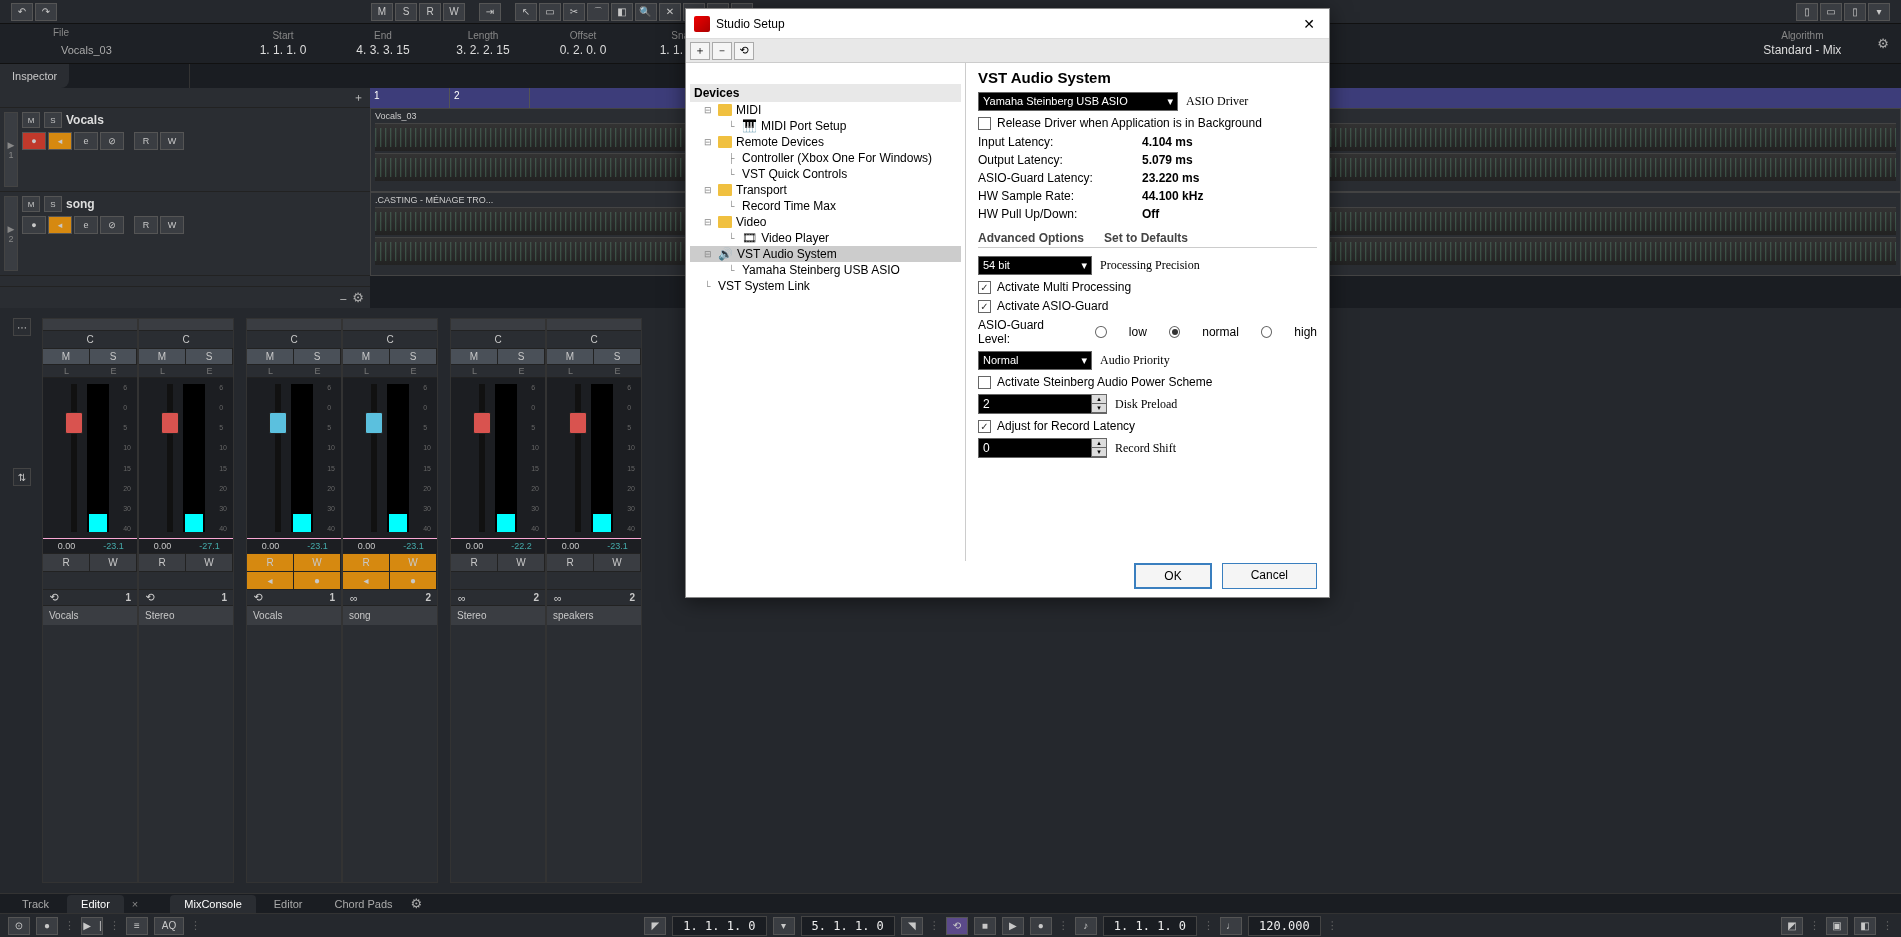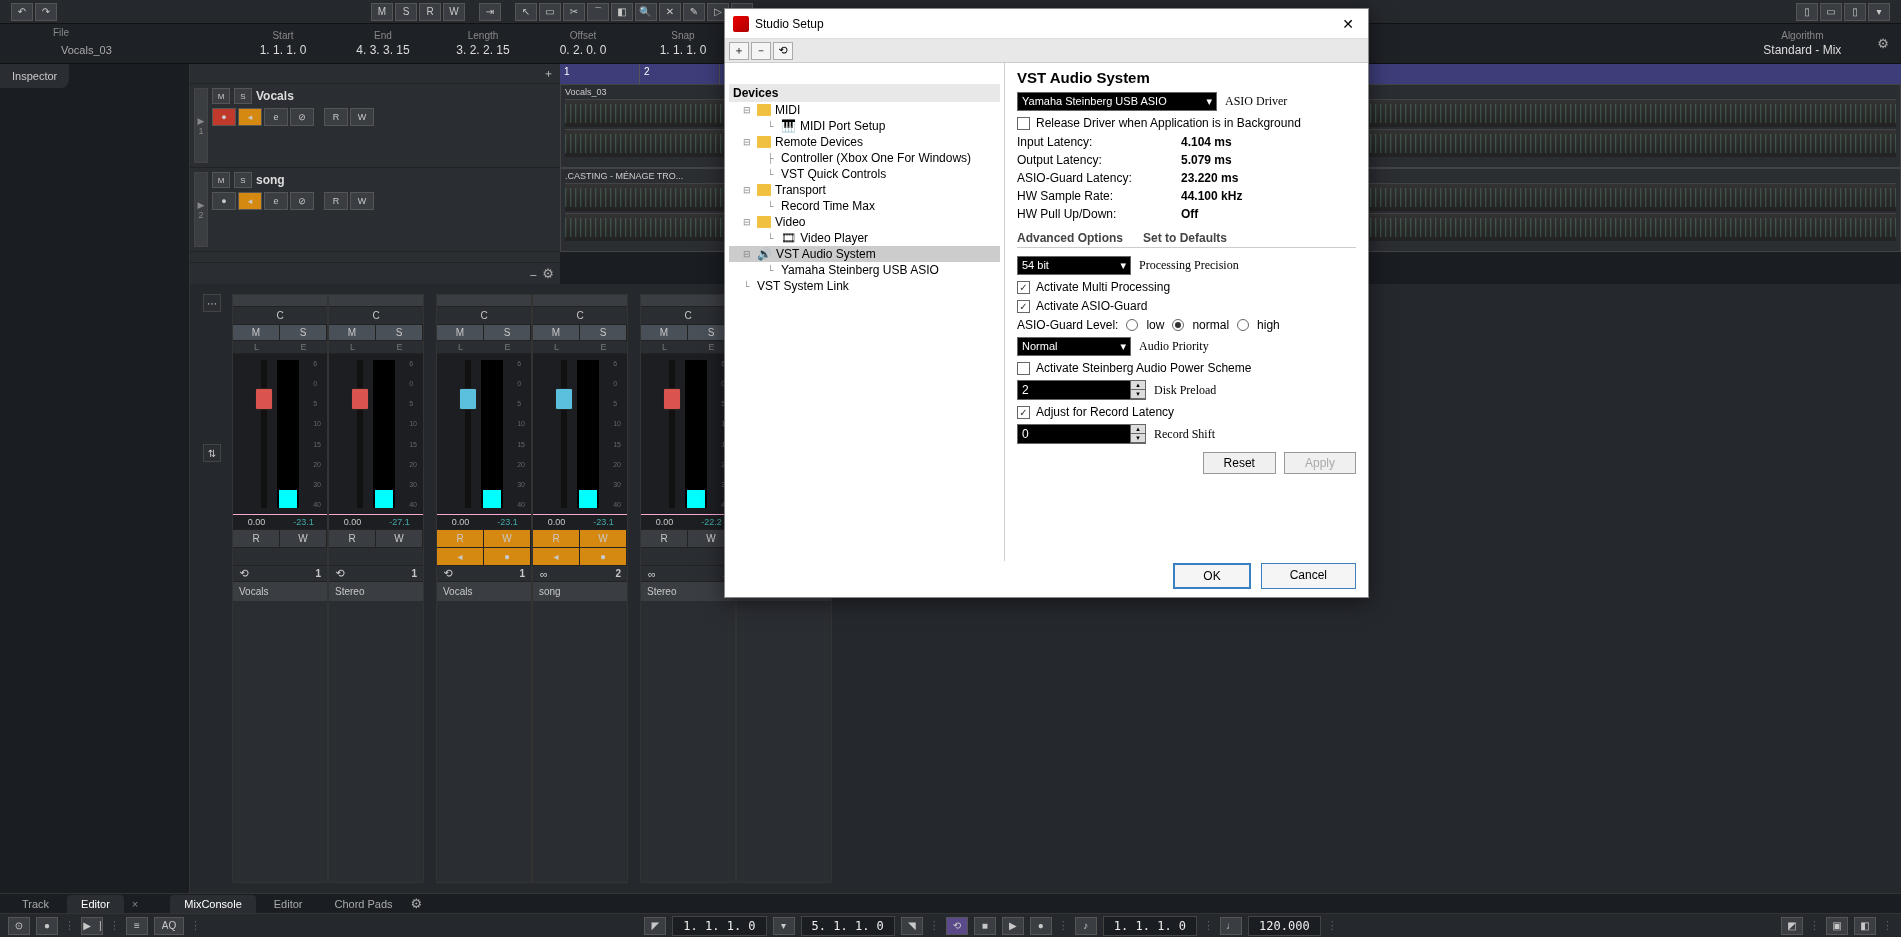--- a/index.html
+++ b/index.html
@@ -11,21 +11,21 @@
 .tb-group { display:flex; margin:0 6px; }
 
 
 .info-bar { height:40px; background:#1e2126; display:flex; align-items:center; padding:0 12px; border-bottom:1px solid #111; }
 .info-cell { flex:0 0 100px; text-align:center; }
 .info-label { font-size:10px; color:#888; }
 .info-val { font-size:12px; color:#ddd; margin-top:2px; }
 .info-settings { margin-left:auto; }
 
 
-.main { position:absolute; top:64px; left:0; right:0; bottom:44px; display:flex; }
+.main { position:absolute; top:64px; left:0; right:0; bottom:44px; display:flex;flex-direction:column; }
 .left-panel { width:190px; background:#1a1d22; border-right:1px solid #333; }
 .inspector-tab { background:#2a2d32; padding:6px 12px; border-radius:0 0 8px 0; display:inline-block; font-size:11px; }
 .proj-name { padding:4px 8px; font-size:11px; color:#aaa; }
 
 .center-area { flex:1; display:flex; flex-direction:column; }
 .tracks-area { height:220px; display:flex; background:#1a1d22; }
 .track-list { width:370px; background:#2a2d32; position:relative; }
 .track-list-hdr { height:20px; background:#2a2d32; display:flex; align-items:center; justify-content:flex-end; padding:0 6px; border-bottom:1px solid #222; }
 .track-row { height:84px; border-bottom:1px solid #222; display:flex; padding:4px; }
 .track-handle { width:14px; background:#3a3d42; display:flex; flex-direction:column; align-items:center; justify-content:center; font-size:9px; color:#888; border:1px solid #444; margin-right:4px;}
@@ -79,21 +79,21 @@
 
 .tab-bar { position:absolute; left:0; right:0; bottom:24px; height:20px; background:#1a1d22; display:flex; align-items:center; padding:0 8px; gap:4px; border-top:1px solid #333;}
 .tab-item { padding:3px 14px; font-size:11px; color:#aaa; cursor:pointer;}
 .tab-item.active { background:#2a2d32; color:#fff; border-radius:4px 4px 0 0;}
 .tab-close { padding:0 4px; cursor:pointer; color:#888;}
 .transport-bar { position:absolute; left:0; right:0; bottom:0; height:24px; background:#25282d; display:flex; align-items:center; padding:0 8px; gap:6px; border-top:1px solid #333;}
 .trans-btn { width:22px; height:18px; background:#3a3d42; border:1px solid #555; display:flex; align-items:center; justify-content:center; font-size:10px; cursor:pointer;}
 .trans-disp { background:#1a1d22; border:1px solid #444; padding:2px 10px; font-size:12px; color:#eee; font-family:monospace; }
 
 
-.dialog { position:absolute; top:8px; left:724px; width:645px; height:590px; background:#fff; border:1px solid #888; box-shadow:0 4px 20px rgba(0,0,0,.5); z-index:100; color:#000; font-size:12px;}
+.dialog { position:absolute; top:8px; left:685px; width:645px; height:590px; background:#fff; border:1px solid #888; box-shadow:0 4px 20px rgba(0,0,0,.5); z-index:100; color:#000; font-size:12px;}
 .dlg-title { height:30px; display:flex; align-items:center; padding:0 8px; border-bottom:1px solid #ddd;}
 .dlg-title-icon { width:16px; height:16px; background:linear-gradient(135deg,#e00,#a00); border-radius:2px; margin-right:6px;}
 .dlg-close { margin-left:auto; width:24px; height:24px; display:flex; align-items:center; justify-content:center; cursor:pointer; font-size:14px;}
 .dlg-toolbar { height:24px; background:#e8e8e8; border-bottom:1px solid #ccc; display:flex; align-items:center; padding:0 4px; gap:2px;}
 .dlg-tb-btn { width:20px; height:18px; border:1px solid #aaa; background:#f5f5f5; display:flex; align-items:center; justify-content:center; cursor:pointer; font-size:11px;}
 .dlg-body { display:flex; height:calc(100% - 90px);}
 .dlg-tree { width:280px; border-right:1px solid #ccc; padding:21px 4px; overflow:auto;}
 .tree-hdr { font-weight:bold; padding:2px 4px; background:#e8e8e8;}
 .tree-node { display:flex; align-items:center; padding:1px 0 1px 14px; gap:4px; cursor:pointer;}
 .tree-node.child { padding-left:38px;}
@@ -106,21 +106,21 @@
 .dlg-select { background:#000; color:#fff; border:1px solid #666; padding:2px 4px; font-size:11px; width:200px;}
 .dlg-label { margin-left:8px;font-family:Liberation Serif, serif; }
 .dlg-check { width:13px; height:13px; border:1px solid #666; margin-right:6px; display:inline-flex; align-items:center; justify-content:center; cursor:pointer;}
 .dlg-check.checked::after { content:"✓"; font-size:10px; color:#333;}
 .info-pair { display:flex; margin:4px 0;}
 .info-pair-label { width:120px;}
 .info-pair-val { font-weight:bold;margin-left:44px;}
 .adv-hdr { display:flex; gap:20px; border-bottom:1px solid #ccc; margin:10px 0 8px; padding-bottom:2px;}
 .adv-hdr span { font-weight:bold; color:#444;}
 .adv-link { color:#666; cursor:pointer; }
-.radio-row { display:flex; align-items:center; gap:8px; margin:4px 0;}
+.radio-row { display:flex; align-items:center; gap:22px; margin:4px 0;}
 .radio { width:12px; height:12px; border:1px solid #666; border-radius:50%; display:inline-flex; align-items:center; justify-content:center; cursor:pointer;}
 .radio.on::after { content:""; width:6px; height:6px; background:#333; border-radius:50%;}
 .spin-input { background:#000; color:#fff; border:1px solid #666; padding:2px 4px; width:114px; display:inline-block;}
 .spin-btns { display:inline-flex; flex-direction:column; border:1px solid #666; margin-left:-1px;}
 .spin-btn { width:14px; height:9px; font-size:7px; background:#ddd; border-bottom:1px solid #666; cursor:pointer; text-align:center; line-height:8px;}
 .dlg-action-row { display:flex; justify-content:flex-end; gap:8px; margin-top:8px;}
 .dlg-action-btn { padding:3px 20px; border:1px solid #999; background:#f0f0f0; cursor:pointer; font-size:12px;}
 .dlg-action-btn.disabled { color:#aaa;}
 .dlg-footer { position:absolute; bottom:8px; right:12px; display:flex; gap:10px;}
 .dlg-footer-btn { padding:4px 28px; border:1px solid #3a7fbf; background:#f5f5f5; cursor:pointer; font-size:12px;}
@@ -763,23 +763,19 @@
           <span>Adjust for Record Latency</span>
         </div>
       <div class="dlg-row">
         <span class="spin-input">0</span>
         <span class="spin-btns">
             <span class="spin-btn">▴</span>
             <span class="spin-btn">▾</span>
           </span>
         <span class="dlg-label">Record Shift</span>
       </div>
-      <div class="dlg-action-row">
-        <div class="dlg-action-btn">Reset</div>
-        <div class="dlg-action-btn disabled">Apply</div>
-      </div>
     </div>
   </div>
   <div class="dlg-footer">
     <div class="dlg-footer-btn ok">OK</div>
     <div class="dlg-footer-btn">Cancel</div>
   </div>
 </div>
 
 </body></html>

